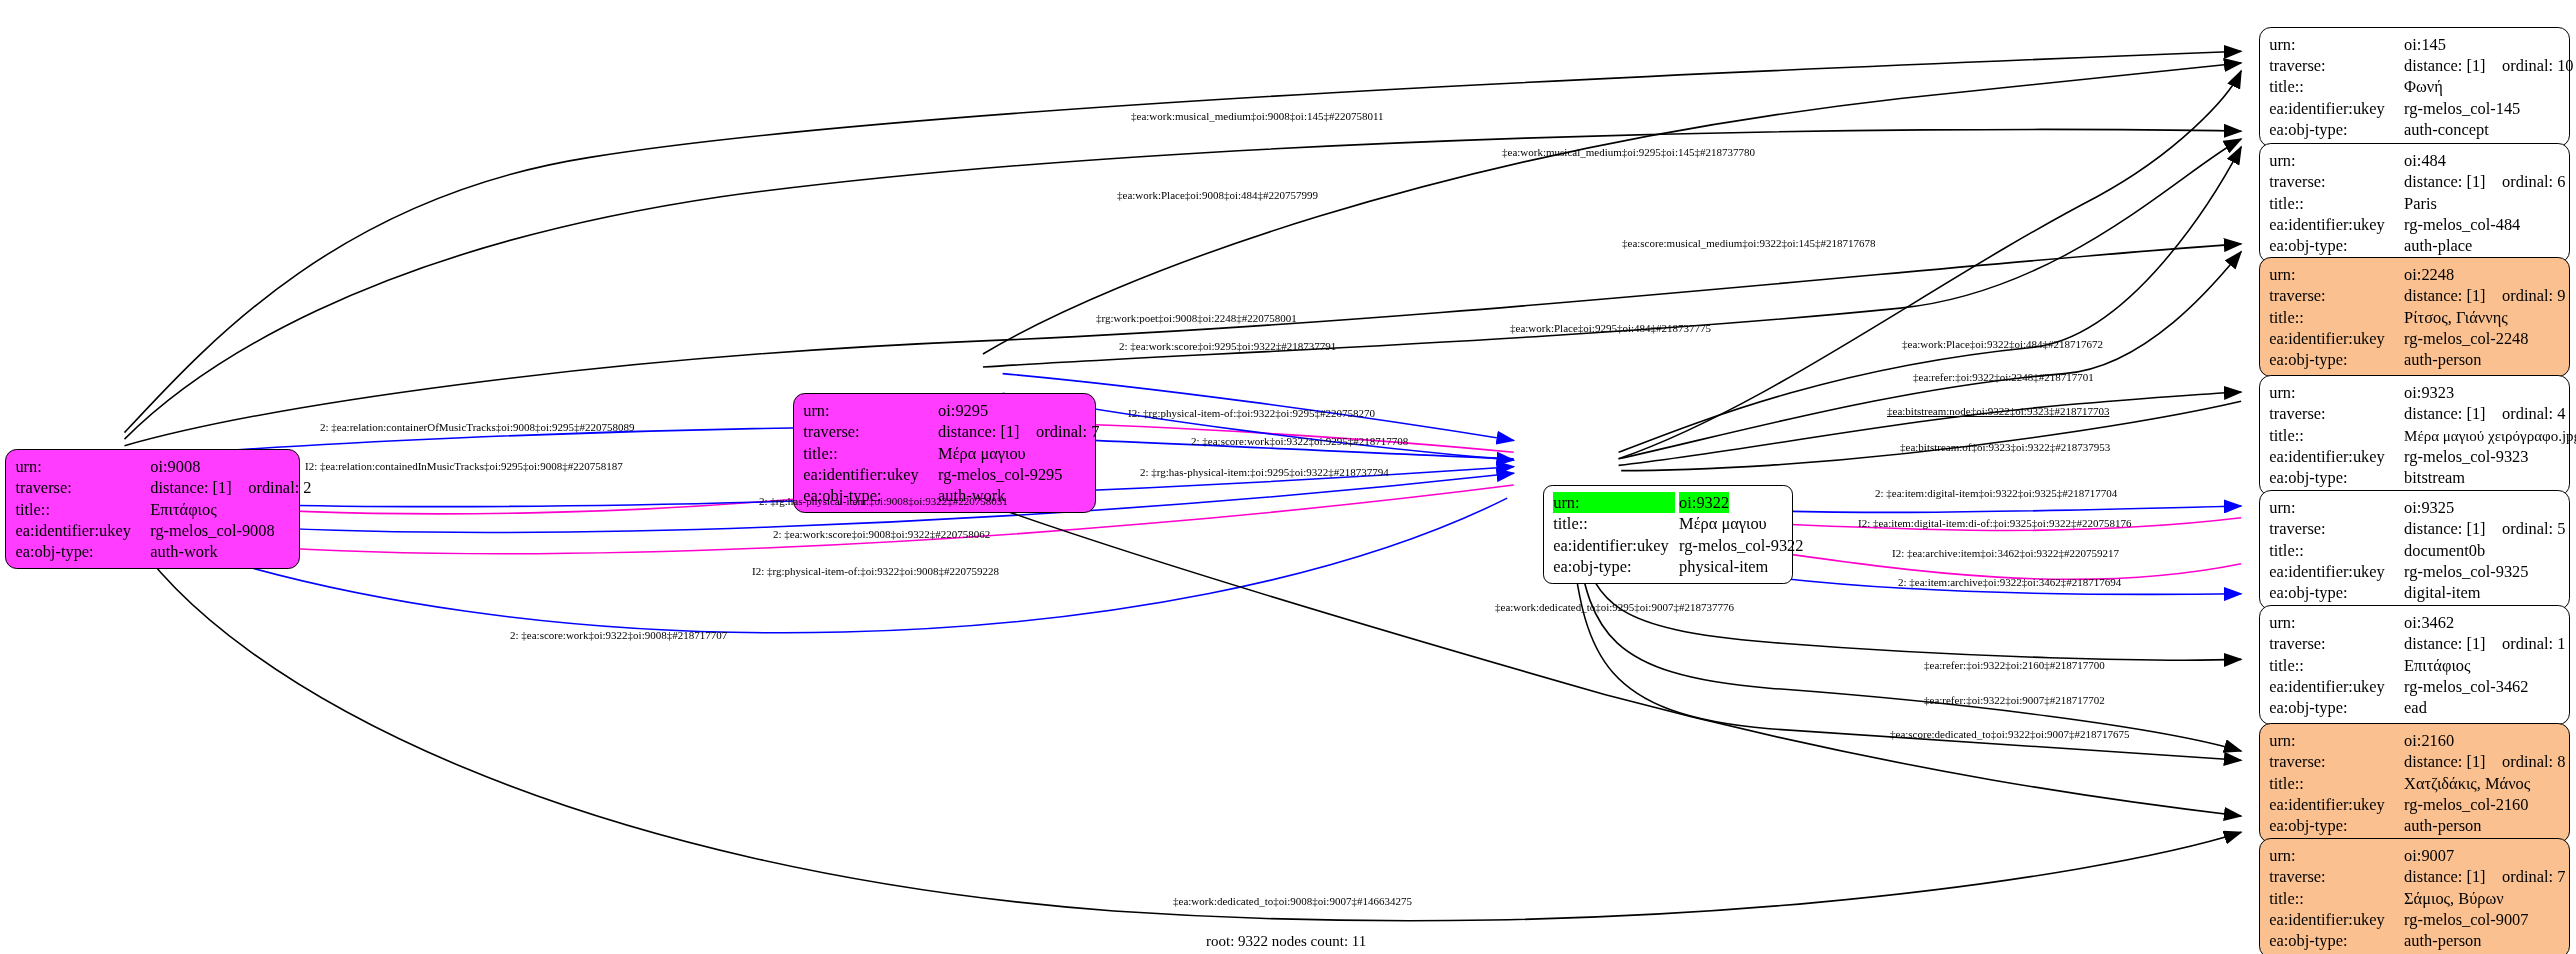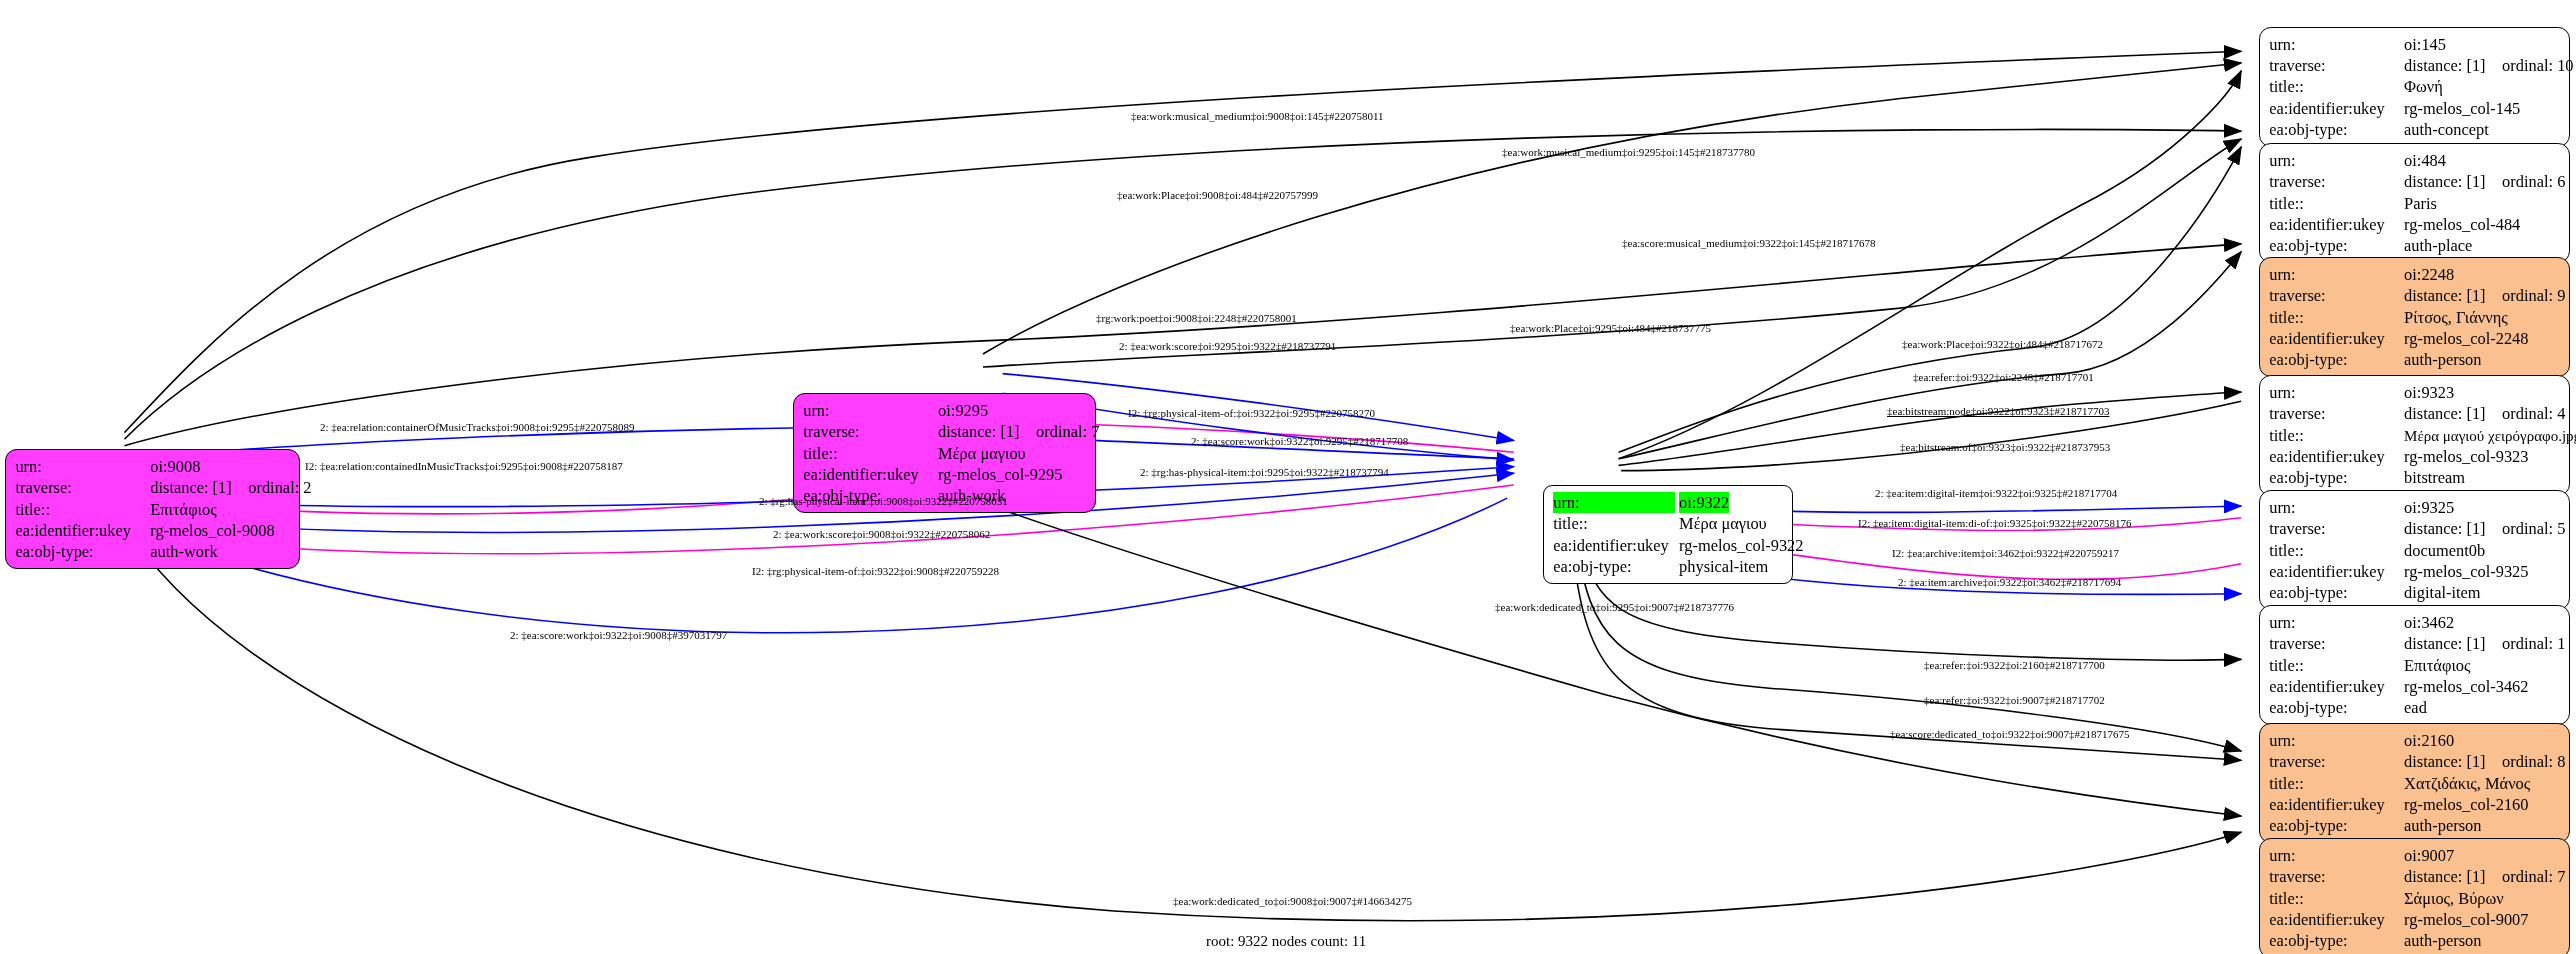--- a/index.html
+++ b/index.html
@@ -419,21 +419,21 @@
   <div class="edge-label" style="left:1900px; top:442px;">‡ea:bitstream:of‡oi:9323‡oi:9322‡#218737953</div>
   <div class="edge-label" style="left:1119px; top:341px;">2: ‡ea:work:score‡oi:9295‡oi:9322‡#218737791</div>
   <div class="edge-label" style="left:320px;  top:422px;">2: ‡ea:relation:containerOfMusicTracks‡oi:9008‡oi:9295‡#220758089</div>
   <div class="edge-label" style="left:305px;  top:461px;">I2: ‡ea:relation:containedInMusicTracks‡oi:9295‡oi:9008‡#220758187</div>
   <div class="edge-label" style="left:1128px; top:408px;">I2: ‡rg:physical-item-of:‡oi:9322‡oi:9295‡#220758270</div>
   <div class="edge-label" style="left:1159px; top:436px;margin-left:32px;">2: ‡ea:score:work‡oi:9322‡oi:9295‡#218717708</div>
   <div class="edge-label" style="left:1140px; top:467px;">2: ‡rg:has-physical-item:‡oi:9295‡oi:9322‡#218737794</div>
   <div class="edge-label" style="left:759px; top:496px;">2: ‡rg:has-physical-item:‡oi:9008‡oi:9322‡#220758031</div>
   <div class="edge-label" style="left:773px; top:529px;">2: ‡ea:work:score‡oi:9008‡oi:9322‡#220758062</div>
   <div class="edge-label" style="left:752px; top:566px;">I2: ‡rg:physical-item-of:‡oi:9322‡oi:9008‡#220759228</div>
-  <div class="edge-label" style="left:510px;  top:630px;">2: ‡ea:score:work‡oi:9322‡oi:9008‡#397031797</div>
+  <div class="edge-label" style="left:510px;  top:630px;">2: ‡ea:score:work‡oi:9322‡oi:9008‡#218717707</div>
   <div class="edge-label" style="left:1875px; top:488px;">2: ‡ea:item:digital-item‡oi:9322‡oi:9325‡#218717704</div>
   <div class="edge-label" style="left:1858px; top:518px;">I2: ‡ea:item:digital-item:di-of:‡oi:9325‡oi:9322‡#220758176</div>
   <div class="edge-label" style="left:1892px; top:548px;">I2: ‡ea:archive:item‡oi:3462‡oi:9322‡#220759217</div>
   <div class="edge-label" style="left:1898px; top:577px;">2: ‡ea:item:archive‡oi:9322‡oi:3462‡#218717694</div>
   <div class="edge-label" style="left:1924px; top:660px;">‡ea:refer:‡oi:9322‡oi:2160‡#218717700</div>
   <div class="edge-label" style="left:1924px; top:695px;">‡ea:refer:‡oi:9322‡oi:9007‡#218717702</div>
   <div class="edge-label" style="left:1890px; top:729px;">‡ea:score:dedicated_to‡oi:9322‡oi:9007‡#218717675</div>
   <div class="edge-label" style="left:1495px; top:602px;">‡ea:work:dedicated_to‡oi:9295‡oi:9007‡#218737776</div>
   <div class="edge-label" style="left:1173px; top:896px;">‡ea:work:dedicated_to‡oi:9008‡oi:9007‡#146634275</div>
 

